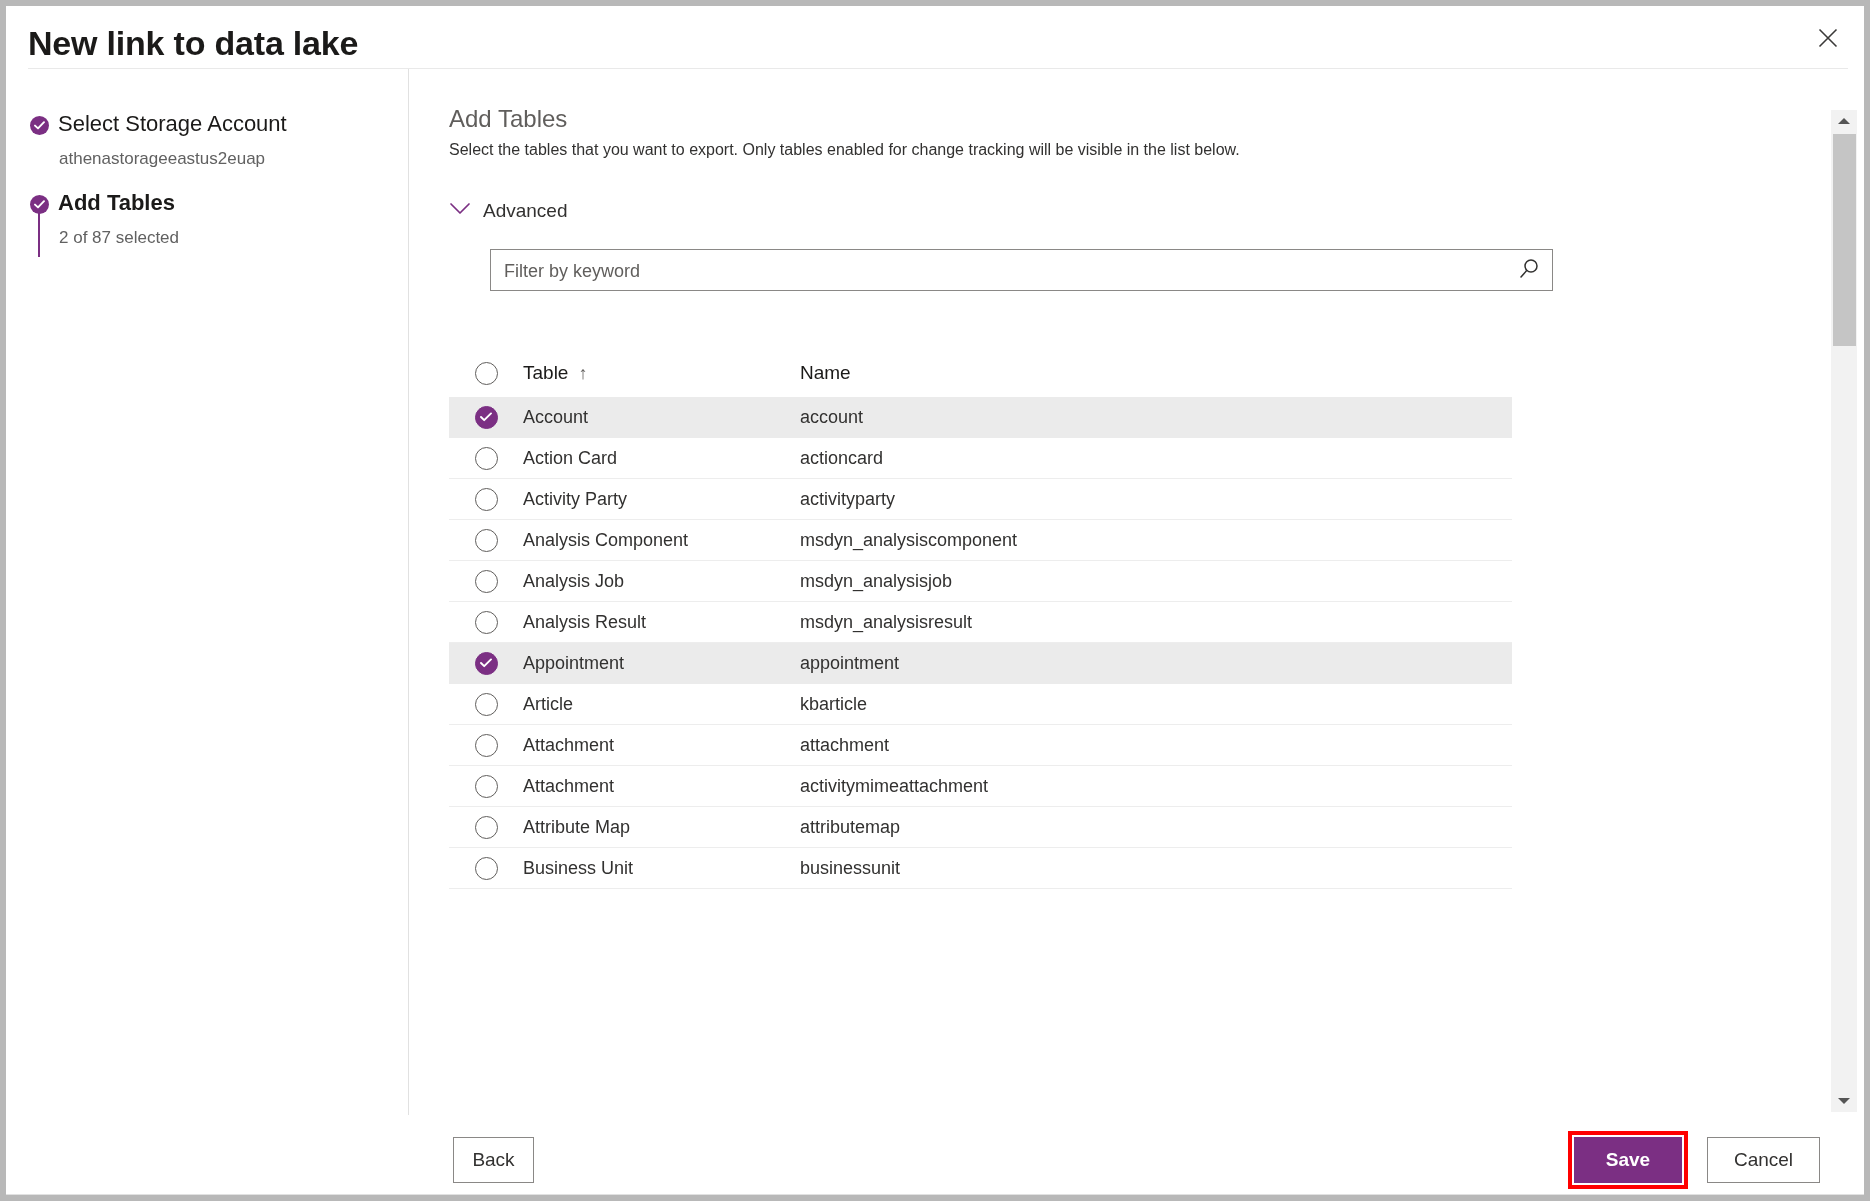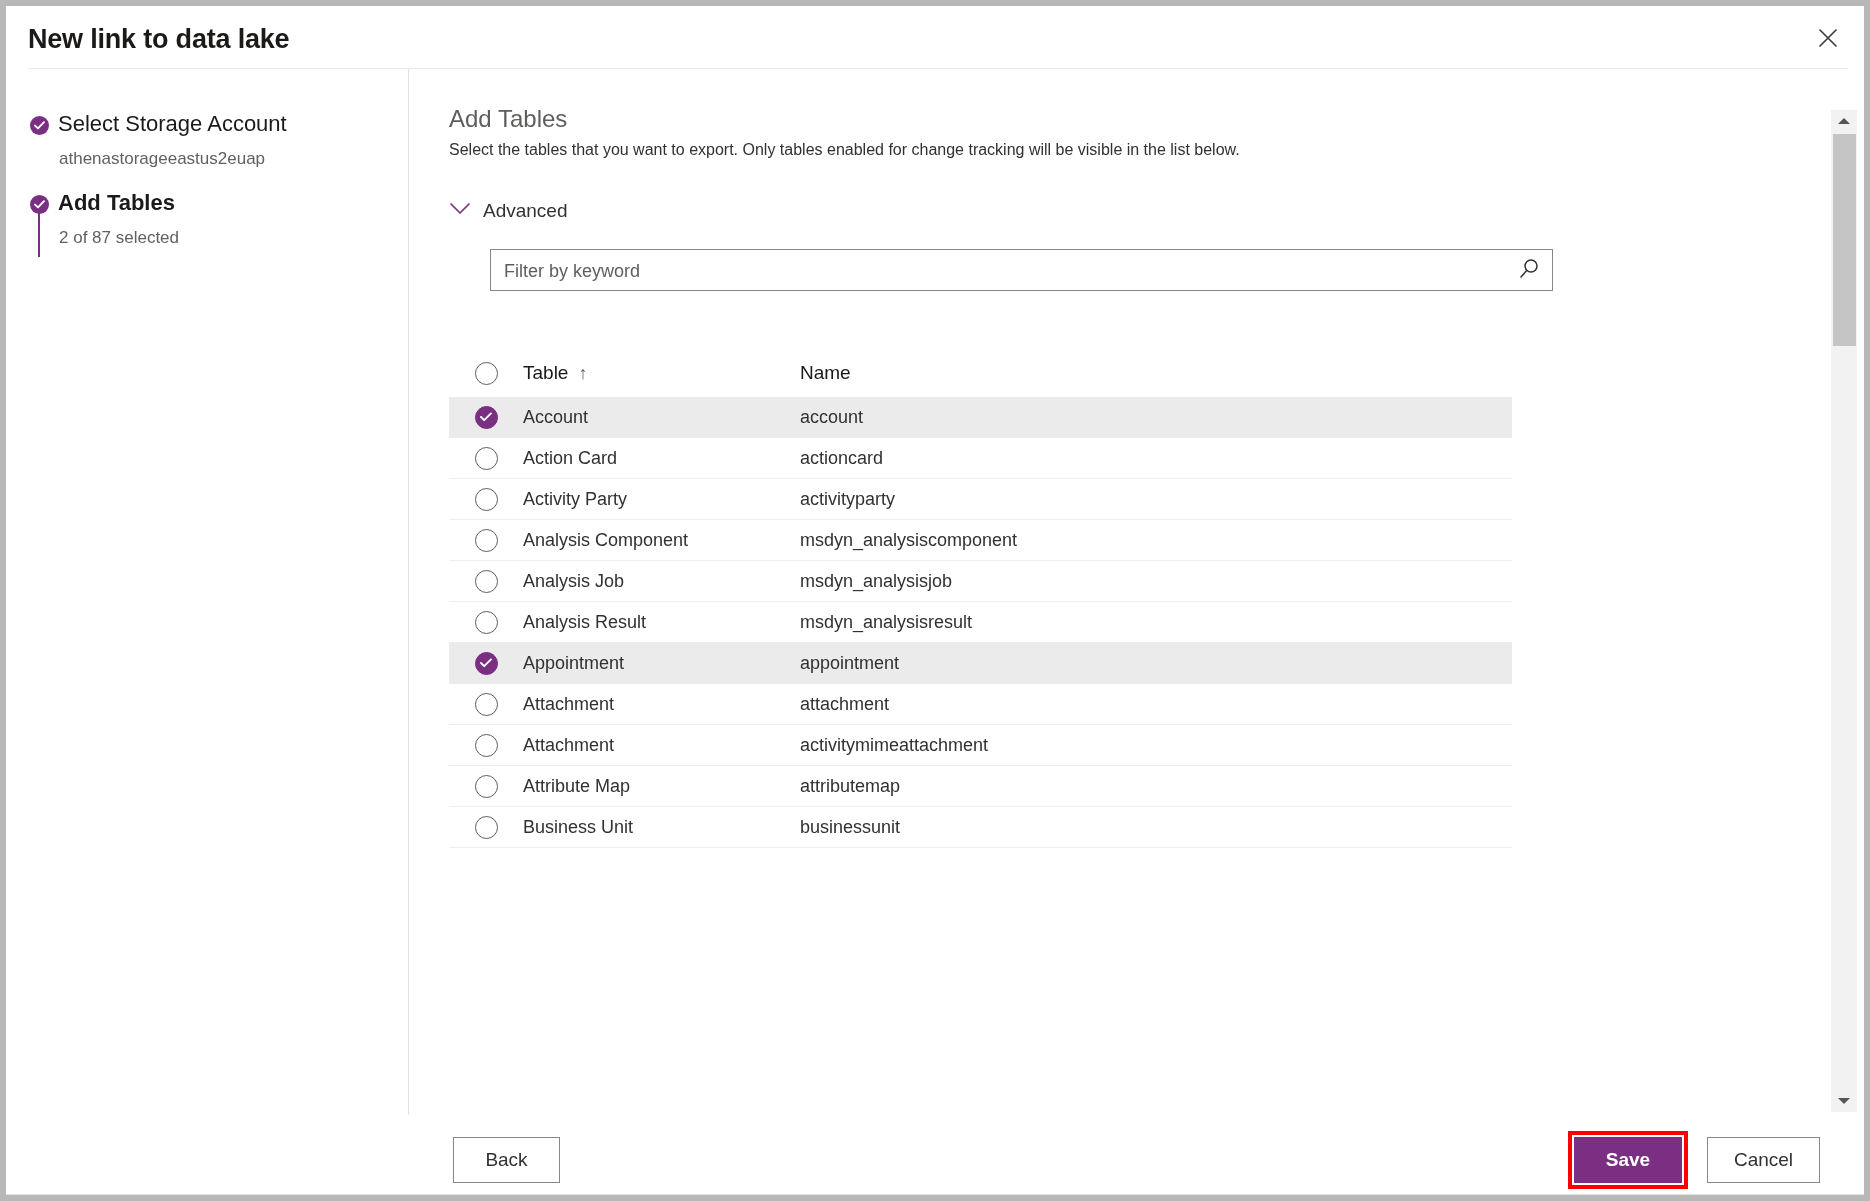--- a/index.html
+++ b/index.html
@@ -29,21 +29,21 @@
   #header {
     position: absolute;
     left: 0; top: 0;
     width: 1858px;
     height: 63px;
   }
   #dialog-title {
     position: absolute;
     left: 22px;
     top: 18px;
-    font-size: 27px;
+    font-size: 34px;
     font-weight: 600;
     color: #1b1a19;
     letter-spacing: -0.2px;
     white-space: nowrap;
   }
   #close-button {
     position: absolute;
     right: 14px;
     top: 12px;
     width: 44px;
@@ -346,21 +346,21 @@
     font-size: 19px;
     border: 1px solid #8a8886;
     background: #ffffff;
     color: #323130;
     cursor: pointer;
     display: flex;
     align-items: center;
     justify-content: center;
     padding: 0 16px;
   }
-  #back-button   { left: 447px; top: 22px;  width: 107px; }
+  #back-button   { left: 447px; top: 22px;  width: 81px; }
   #save-button   { right: 182px; top: 22px; width: 108px;
                    background: #7b2f83; border-color: #7b2f83;
                    color: #ffffff; font-weight: 600; }
   #save-highlight {
     position: absolute;
     right: 176px;
     top: 16px;
     width: 120px;
     height: 58px;
     border: 4px solid #ff0000;
@@ -513,20 +513,27 @@
                 </svg>
               </span>
             </div>
             <div class="cell-table">Appointment</div>
             <div class="cell-name">appointment</div>
           </div>
           <div class="row body-row">
             <div class="cell-check">
               <span class="cb"></span>
             </div>
+            <div class="cell-table">Article</div>
+            <div class="cell-name">kbarticle</div>
+          </div>
+          <div class="row body-row">
+            <div class="cell-check">
+              <span class="cb"></span>
+            </div>
             <div class="cell-table">Attachment</div>
             <div class="cell-name">attachment</div>
           </div>
           <div class="row body-row">
             <div class="cell-check">
               <span class="cb"></span>
             </div>
             <div class="cell-table">Attachment</div>
             <div class="cell-name">activitymimeattachment</div>
           </div>

